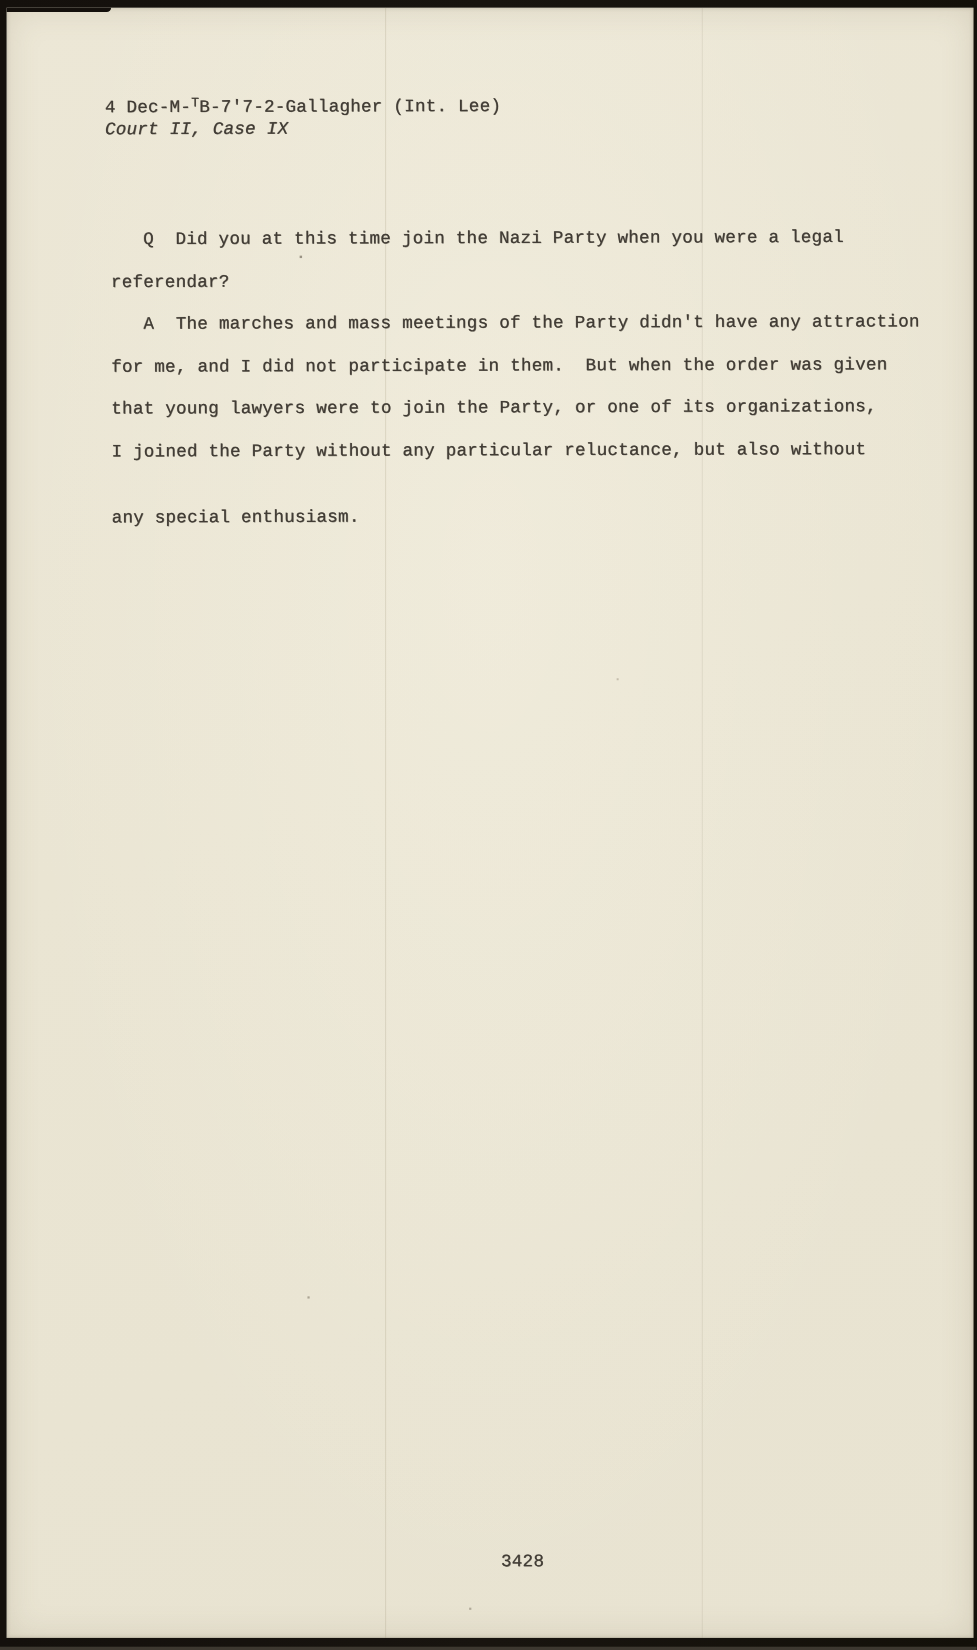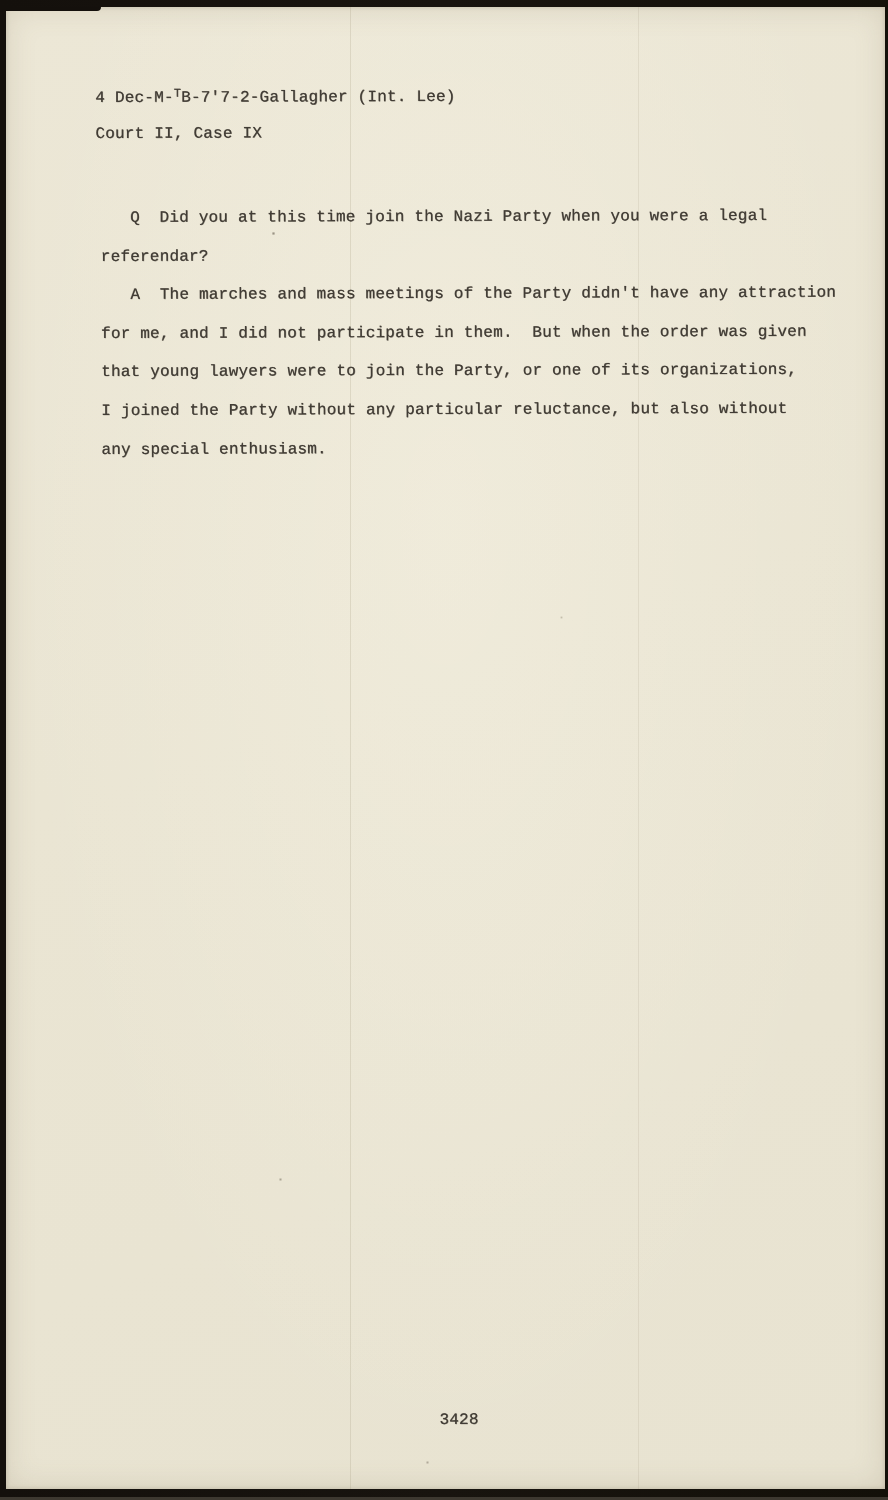--- a/index.html
+++ b/index.html
@@ -91,29 +91,29 @@
 
   <div class="page">
     <div class="fold-line f1"></div>
     <div class="fold-line f2"></div>
     <div class="ink-speck"></div>
 
     <div class="text-layer">
 
       <div class="tline" style="top:77px; left:90px;"><span>4 Dec-M-</span><sup>T</sup><span>B-7'7-2-Gallagher (Int. Lee)</span></div>
 
-      <div class="tline" style="top:117px; left:90px;">Court II, Case IX</div>
+      <div class="tline" style="top:101px; left:90px;font-style:italic;">Court II, Case IX</div>
 
       <div class="tline" style="top:201px; left:95px;">   Q  Did you at this time join the Nazi Party when you were a legal</div>
       <div class="tline" style="top:240px; left:95px;text-align:center;">referendar?</div>
       <div class="tline" style="top:278px; left:95px;">   A  The marches and mass meetings of the Party didn't have any attraction</div>
       <div class="tline" style="top:317px; left:95px;">for me, and I did not participate in them.  But when the order was given</div>
       <div class="tline" style="top:355px; left:95px;">that young lawyers were to join the Party, or one of its organizations,</div>
       <div class="tline" style="top:394px; left:95px;">I joined the Party without any particular reluctance, but also without</div>
-      <div class="tline" style="top:433px; left:95px;">any special enthusiasm.</div>
+      <div class="tline" style="top:454px; left:95px;">any special enthusiasm.</div>
 
-      <div class="tline" style="top:1404px; left:430px;">3428</div>
+      <div class="tline" style="top:1404px; left:446px;">3428</div>
 
     </div>
 
     <div class="corner-shadow"></div>
   </div>
 </div>
 
 </body></html>

